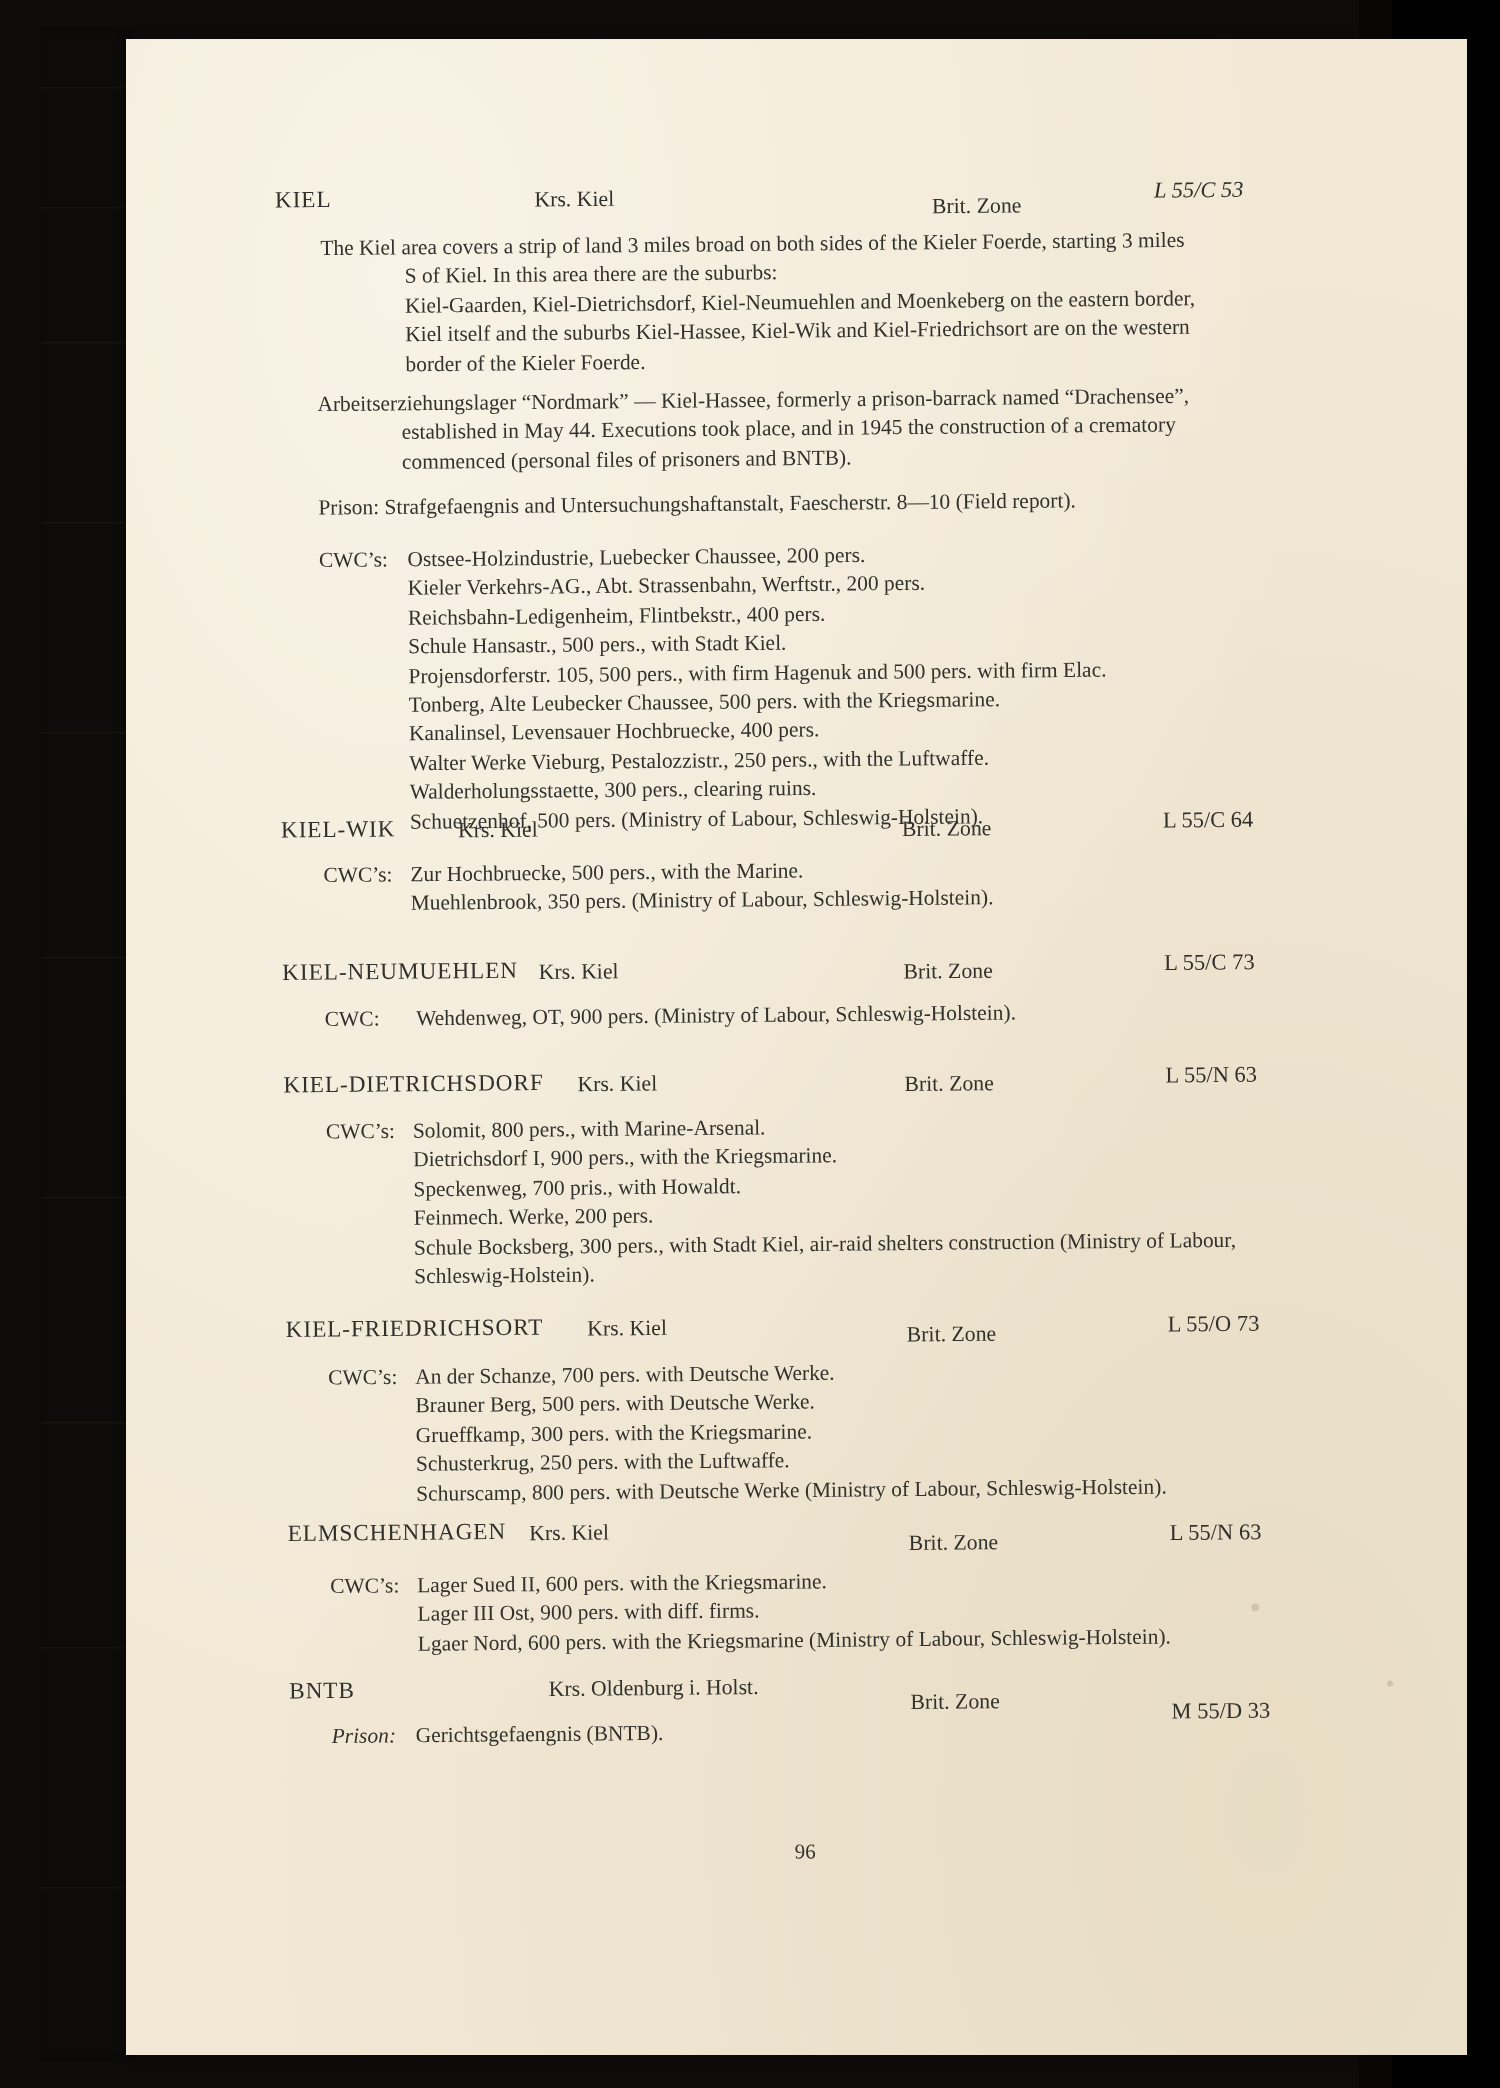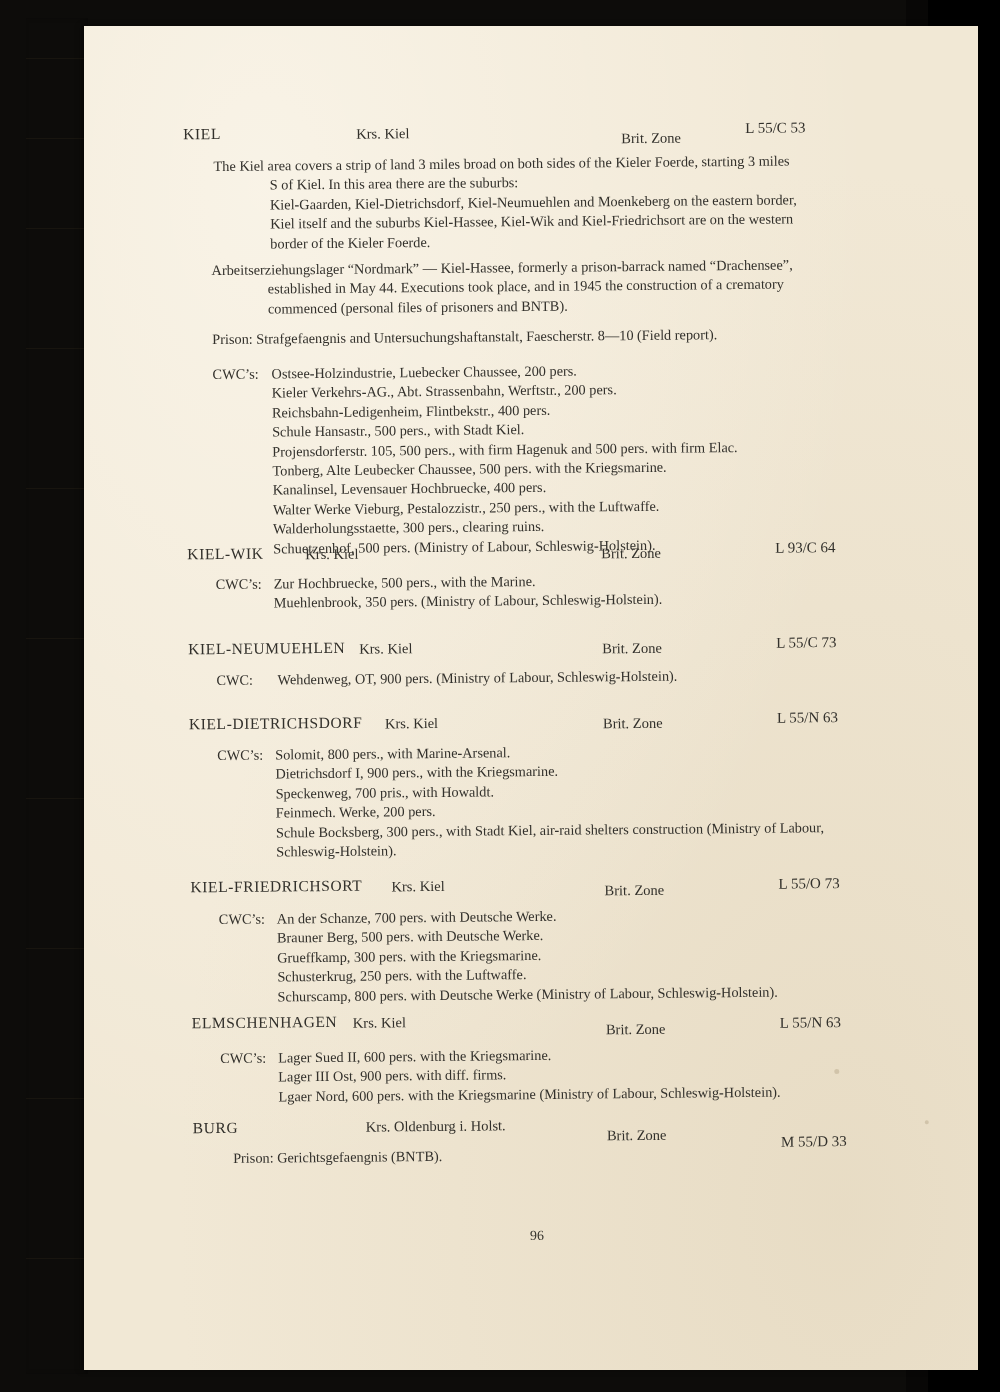--- a/index.html
+++ b/index.html
@@ -157,21 +157,21 @@
   <div class="page">
     <div class="page-inner skew">
 
       <div class="spot" style="left:746px;top:1046px;width:5px;height:5px;"></div>
       <div class="spot" style="left:836px;top:1098px;width:4px;height:4px;"></div>
 
       <div class="entry" style="left:0; top:96px; width:894px;">
         <div class="place">KIEL</div>
         <div class="krs" style="left:277px; top:2px;">Krs. Kiel</div>
         <div class="zone" style="left:542px; top:9px;">Brit. Zone</div>
-        <div class="code" style="left:666px; top:0px;">L 55/C 53</div>
+        <div class="code" style="left:690px; top:0px;font-style:italic;">L 55/C 53</div>
 
         <div class="para" style="left:134px; top:32px;">
           <div>The Kiel area covers a strip of land 3 miles broad on both sides of the Kieler Foerde, starting 3 miles</div>
           <div style="padding-left:56px">S of Kiel.  In this area there are the suburbs:</div>
           <div style="padding-left:56px">Kiel-Gaarden, Kiel-Dietrichsdorf, Kiel-Neumuehlen and Moenkeberg on the eastern border,</div>
           <div style="padding-left:56px">Kiel itself and the suburbs Kiel-Hassee, Kiel-Wik and Kiel-Friedrichsort are on the western</div>
           <div style="padding-left:56px">border of the Kieler Foerde.</div>
         </div>
 
         <div class="para" style="left:131px; top:136px;">
@@ -196,21 +196,21 @@
           <div>Walter Werke Vieburg, Pestalozzistr., 250 pers., with the Luftwaffe.</div>
           <div>Walderholungsstaette, 300 pers., clearing ruins.</div>
           <div>Schuetzenhof, 500 pers.                        (Ministry of Labour, Schleswig-Holstein).</div>
         </div>
       </div>
 
       <div class="entry" style="left:0; top:516px; width:894px;">
         <div class="place">KIEL-WIK</div>
         <div class="krs" style="left:222px; top:2px;">Krs. Kiel</div>
         <div class="zone" style="left:518px; top:4px;">Brit. Zone</div>
-        <div class="code" style="left:692px; top:0px;">L 93/C 64</div>
+        <div class="code" style="left:692px; top:0px;">L 55/C 64</div>
         <div class="label" style="left:132px; top:30px;">CWC’s:</div>
         <div class="lines" style="left:190px; top:30px;">
           <div>Zur Hochbruecke, 500 pers., with the Marine.</div>
           <div>Muehlenbrook, 350 pers.                 (Ministry of Labour, Schleswig-Holstein).</div>
         </div>
       </div>
 
       <div class="entry" style="left:0; top:611px; width:894px;">
         <div class="place">KIEL-NEUMUEHLEN</div>
         <div class="krs" style="left:275px; top:2px;">Krs. Kiel</div>
@@ -260,25 +260,25 @@
         <div class="code" style="left:692px; top:6px;">L 55/N 63</div>
         <div class="label" style="left:132px; top:35px;">CWC’s:</div>
         <div class="lines" style="left:190px; top:35px;">
           <div>Lager Sued II, 600 pers. with the Kriegsmarine.</div>
           <div>Lager III Ost, 900 pers. with diff. firms.</div>
           <div>Lgaer Nord, 600 pers. with the Kriegsmarine (Ministry of Labour, Schleswig-Holstein).</div>
         </div>
       </div>
 
       <div class="entry" style="left:0; top:1090px; width:894px;">
-        <div class="place">BURG</div>
+        <div class="place">BNTB</div>
         <div class="krs" style="left:277px; top:1px;">Krs. Oldenburg i. Holst.</div>
         <div class="zone" style="left:518px; top:12px;">Brit. Zone</div>
         <div class="code" style="left:692px; top:20px;">M 55/D 33</div>
-        <div class="label" style="left:144px; top:30px;">Prison:</div>
+        <div class="label" style="left:132px; top:30px;font-style:italic;">Prison:</div>
         <div class="lines" style="left:188px; top:30px;">
           <div>Gerichtsgefaengnis (BNTB).</div>
         </div>
       </div>
 
       <div class="pageno" style="top:1202px;">96</div>
 
     </div>
   </div>
 </div>

